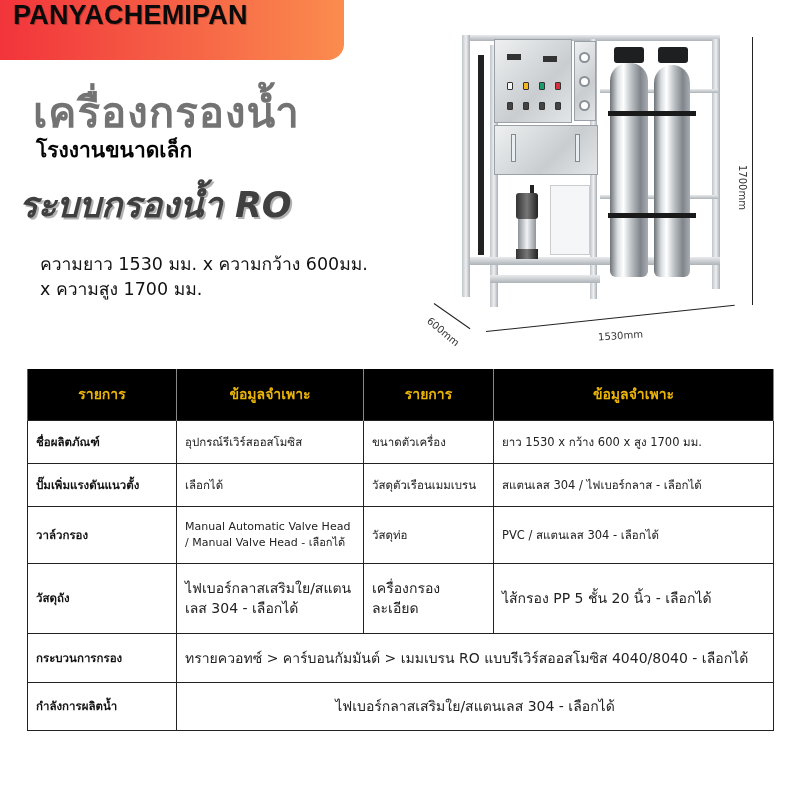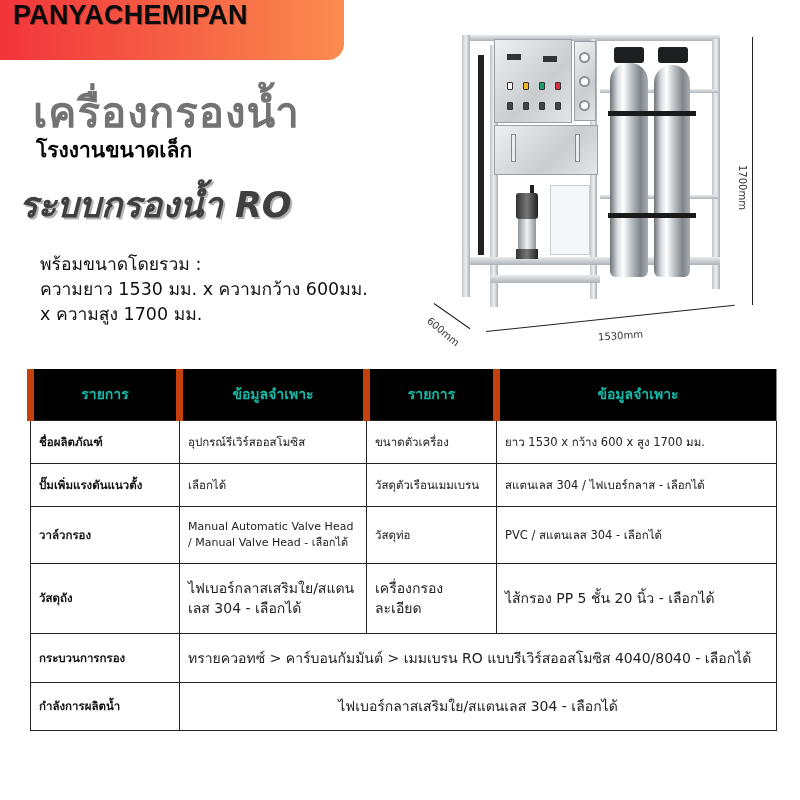--- a/index.html
+++ b/index.html
@@ -52,22 +52,22 @@
     .dim-line { position: absolute; background: #222; }
     .dim-label { position: absolute; font-family: "DejaVu Sans", sans-serif; font-size: 10px; color: #333; white-space: nowrap; }
 
     
     .spec-table {
       position: absolute; left: 27px; top: 369px; width: 746px;
       border-collapse: collapse; table-layout: fixed;
       font-family: "DejaVu Sans", sans-serif;
     }
     .spec-table th {
-      background: #000; color: #14b8a6; font-weight: 700; font-size: 14px; height: 51px;
-      border-left: 7px solid #c2410c; border-right: 1px solid #888; text-align: center;
+      background: #000; color: #eab308; font-weight: 700; font-size: 14px; height: 51px;
+      border-left: 1px solid #c2410c; border-right: 1px solid #888; text-align: center;
     }
     .spec-table td {
       border: 1px solid #222; font-size: 11.5px; color: #222; padding: 0 8px; vertical-align: middle;
     }
     .spec-table td.label { font-weight: 700; text-align: left; color: #111; }
     .spec-table td.big { font-size: 14px; line-height: 20px; }
     .spec-table td.small { font-size: 11px; line-height: 16px; }
     .spec-table td.center { text-align: center; font-size: 14px; }
     .spec-table td.wide { font-size: 14px; }
   </style>
@@ -76,21 +76,20 @@
 
 <div class="brand-banner">
   <span class="brand-name">PANYACHEMIPAN</span>
 </div>
 
 <div class="title-main">เครื่องกรองน้ำ</div>
 <div class="title-sub">โรงงานขนาดเล็ก</div>
 <div class="title-ro">ระบบกรองน้ำ RO</div>
 
 <div class="dims">
-  <div>พร้อมขนาดโดยรวม :</div>
   <div>ความยาว 1530 มม.  x ความกว้าง 600มม.</div>
   <div>x ความสูง 1700 มม.</div>
 </div>
 
 <div class="product" aria-label="RO water filter machine on stainless steel frame">
 
   <div class="frame-bar" style="left:32px;top:10px;width:258px;height:6px;"></div>
   <div class="frame-post" style="left:32px;top:10px;width:8px;height:262px;"></div>
   <div class="frame-post" style="left:282px;top:14px;width:8px;height:250px;"></div>
   <div class="frame-post" style="left:160px;top:14px;width:7px;height:260px;"></div>

